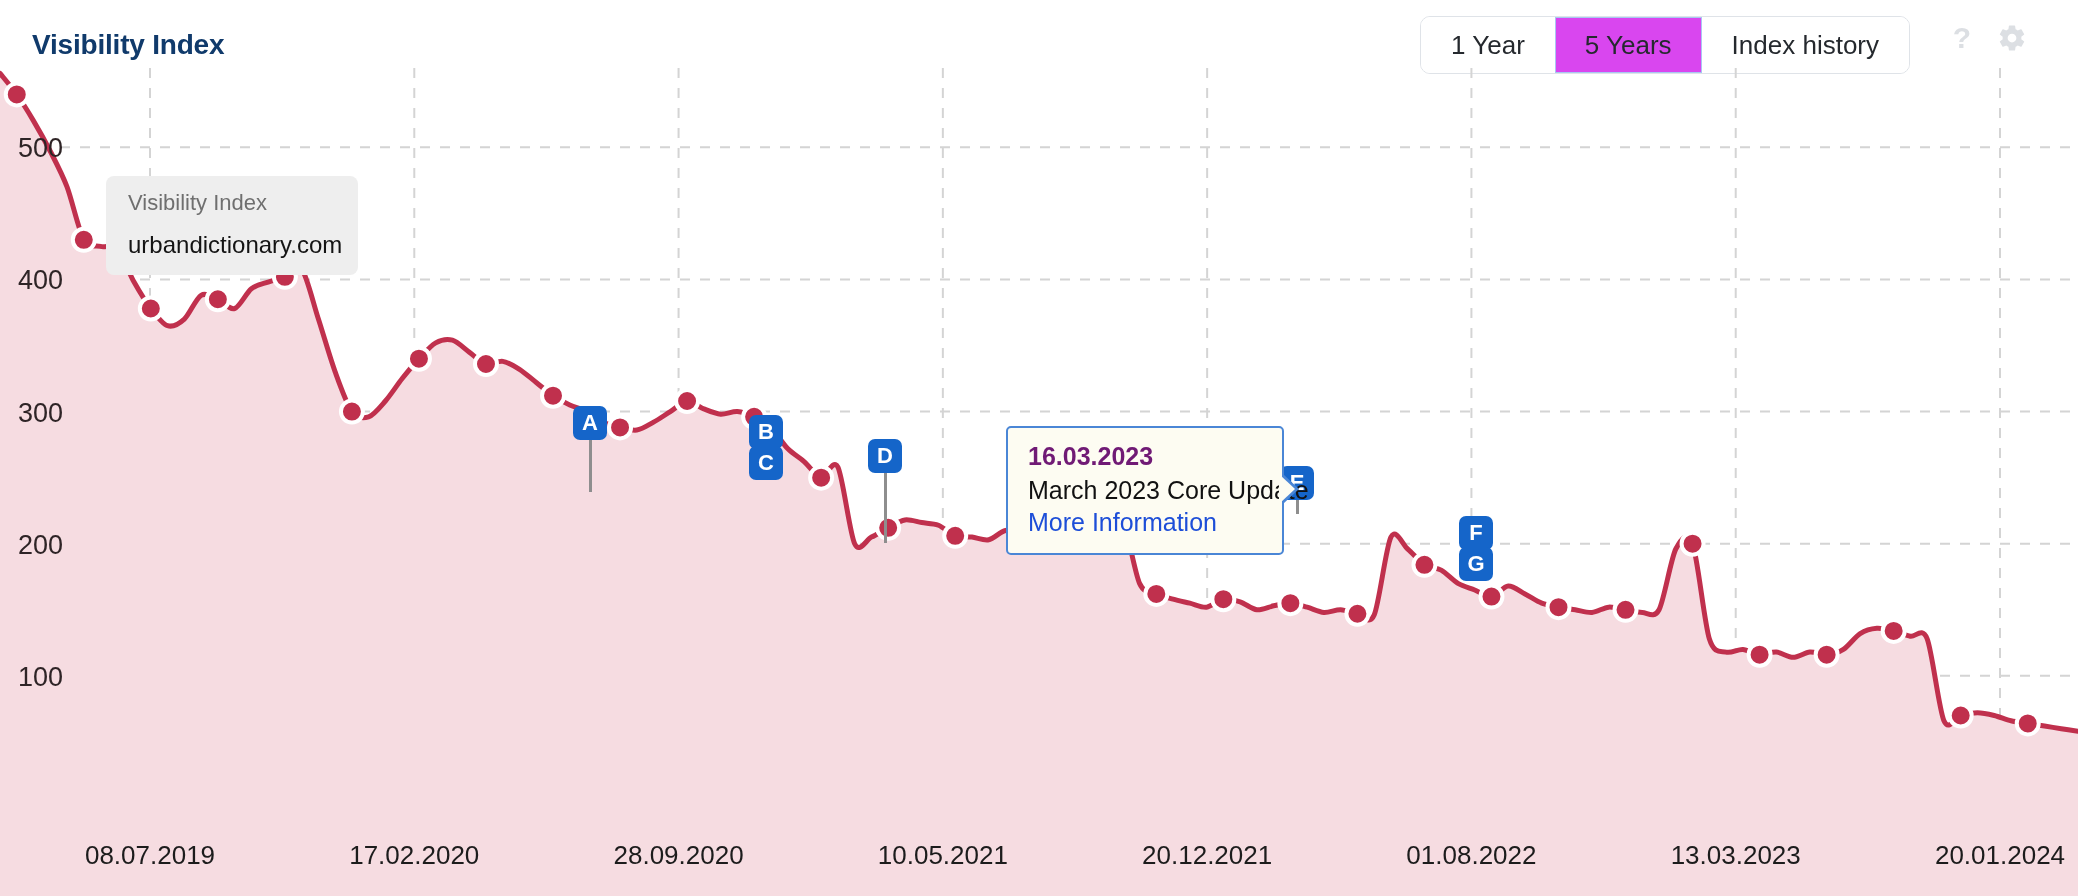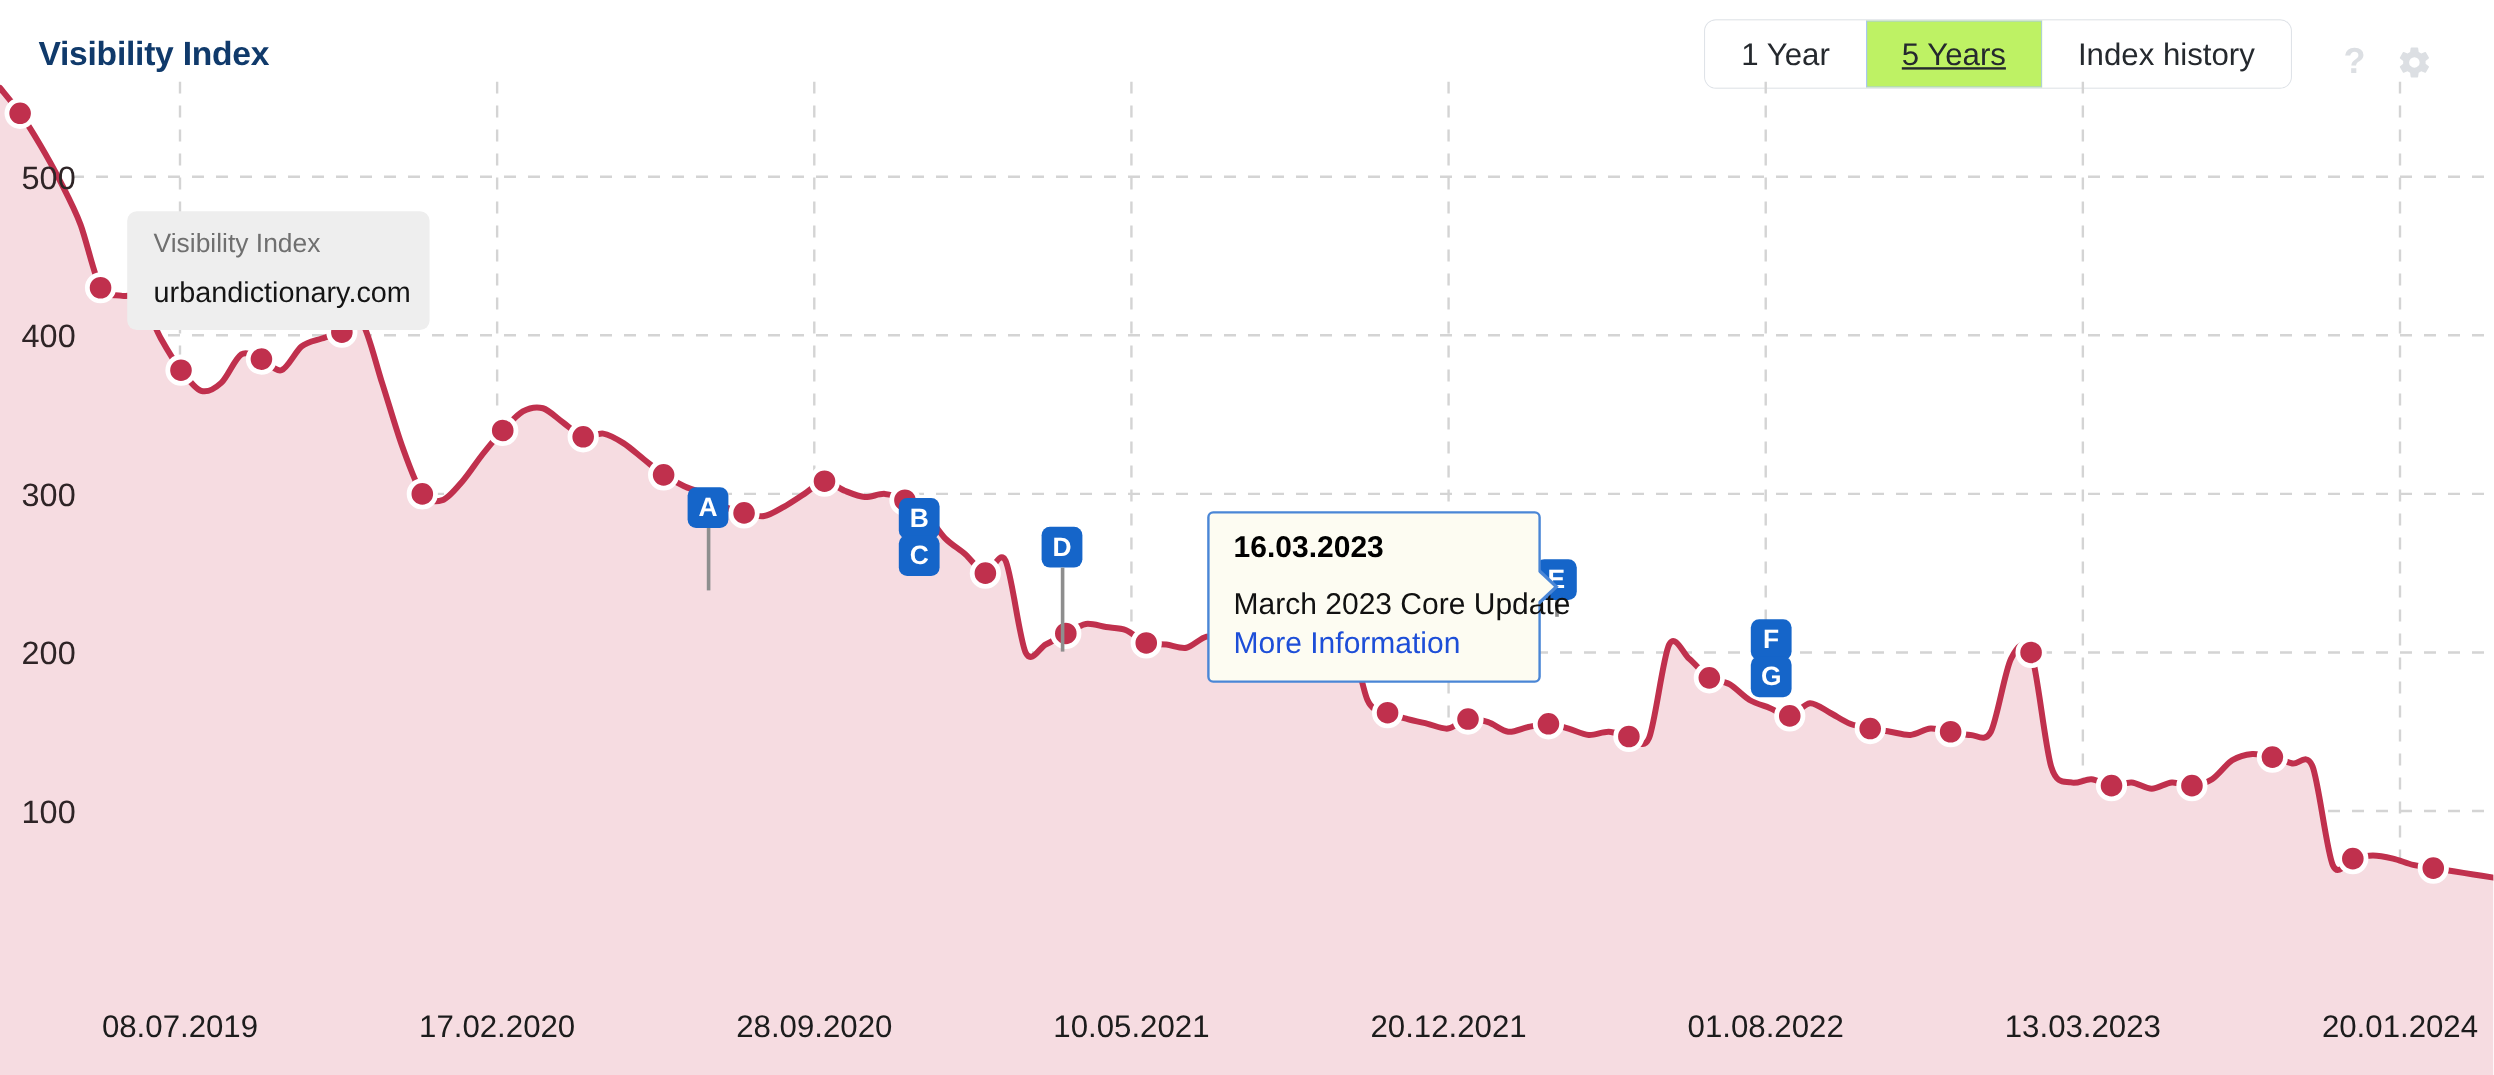--- a/index.html
+++ b/index.html
@@ -28,21 +28,21 @@
   .page-title {
     font-size: 28px;
     font-weight: bold;
     color: #103a6b;
     letter-spacing: -0.2px;
     white-space: nowrap;
   }
   .header-right {
     margin-left: auto;
     display: flex;
-    align-items: flex-end;
+    align-items: flex-start;
     gap: 0;
   }
   .segmented {
     display: flex;
     border: 1px solid #dfe3e8;
     border-radius: 10px;
     overflow: hidden;
     background: #fff;
     height: 58px;
   }
@@ -54,23 +54,22 @@
     font-size: 26px;
     color: #25292e;
     background: #fff;
     border: none;
     cursor: pointer;
     font-family: "Liberation Sans", sans-serif;
     white-space: nowrap;
     height: 100%;
   }
   .seg-btn.active {
-    background: #bef264;
+    background: #d946ef;
     box-shadow: inset 0 0 0 1px #a9c7f2;
-    text-decoration: underline;
   }
   .icon-btn {
     width: 44px; height: 44px;
     display: flex; align-items: center; justify-content: center;
     cursor: pointer;
     color: #dcdfe3;
   }
   .icon-btn.help { font-size: 30px; font-weight: bold; margin-left: 30px; }
   .icon-btn.gear { margin-left: 6px; }
 
@@ -149,22 +148,22 @@
     position: absolute;
     background: #fdfcf2;
     border: 2px solid #4a86d6;
     border-radius: 5px;
     padding: 14px 20px 16px 20px;
     width: 278px;
   }
   .tooltip .tt-date {
     font-size: 25px;
     font-weight: bold;
-    color: #000000;
-    margin-bottom: 19px;
+    color: #701a75;
+    margin-bottom: 5px;
     white-space: nowrap;
   }
   .tooltip .tt-name {
     font-size: 25px;
     color: #111;
     margin-bottom: 3px;
     white-space: nowrap;
   }
   .tooltip .tt-link {
     font-size: 25px;

